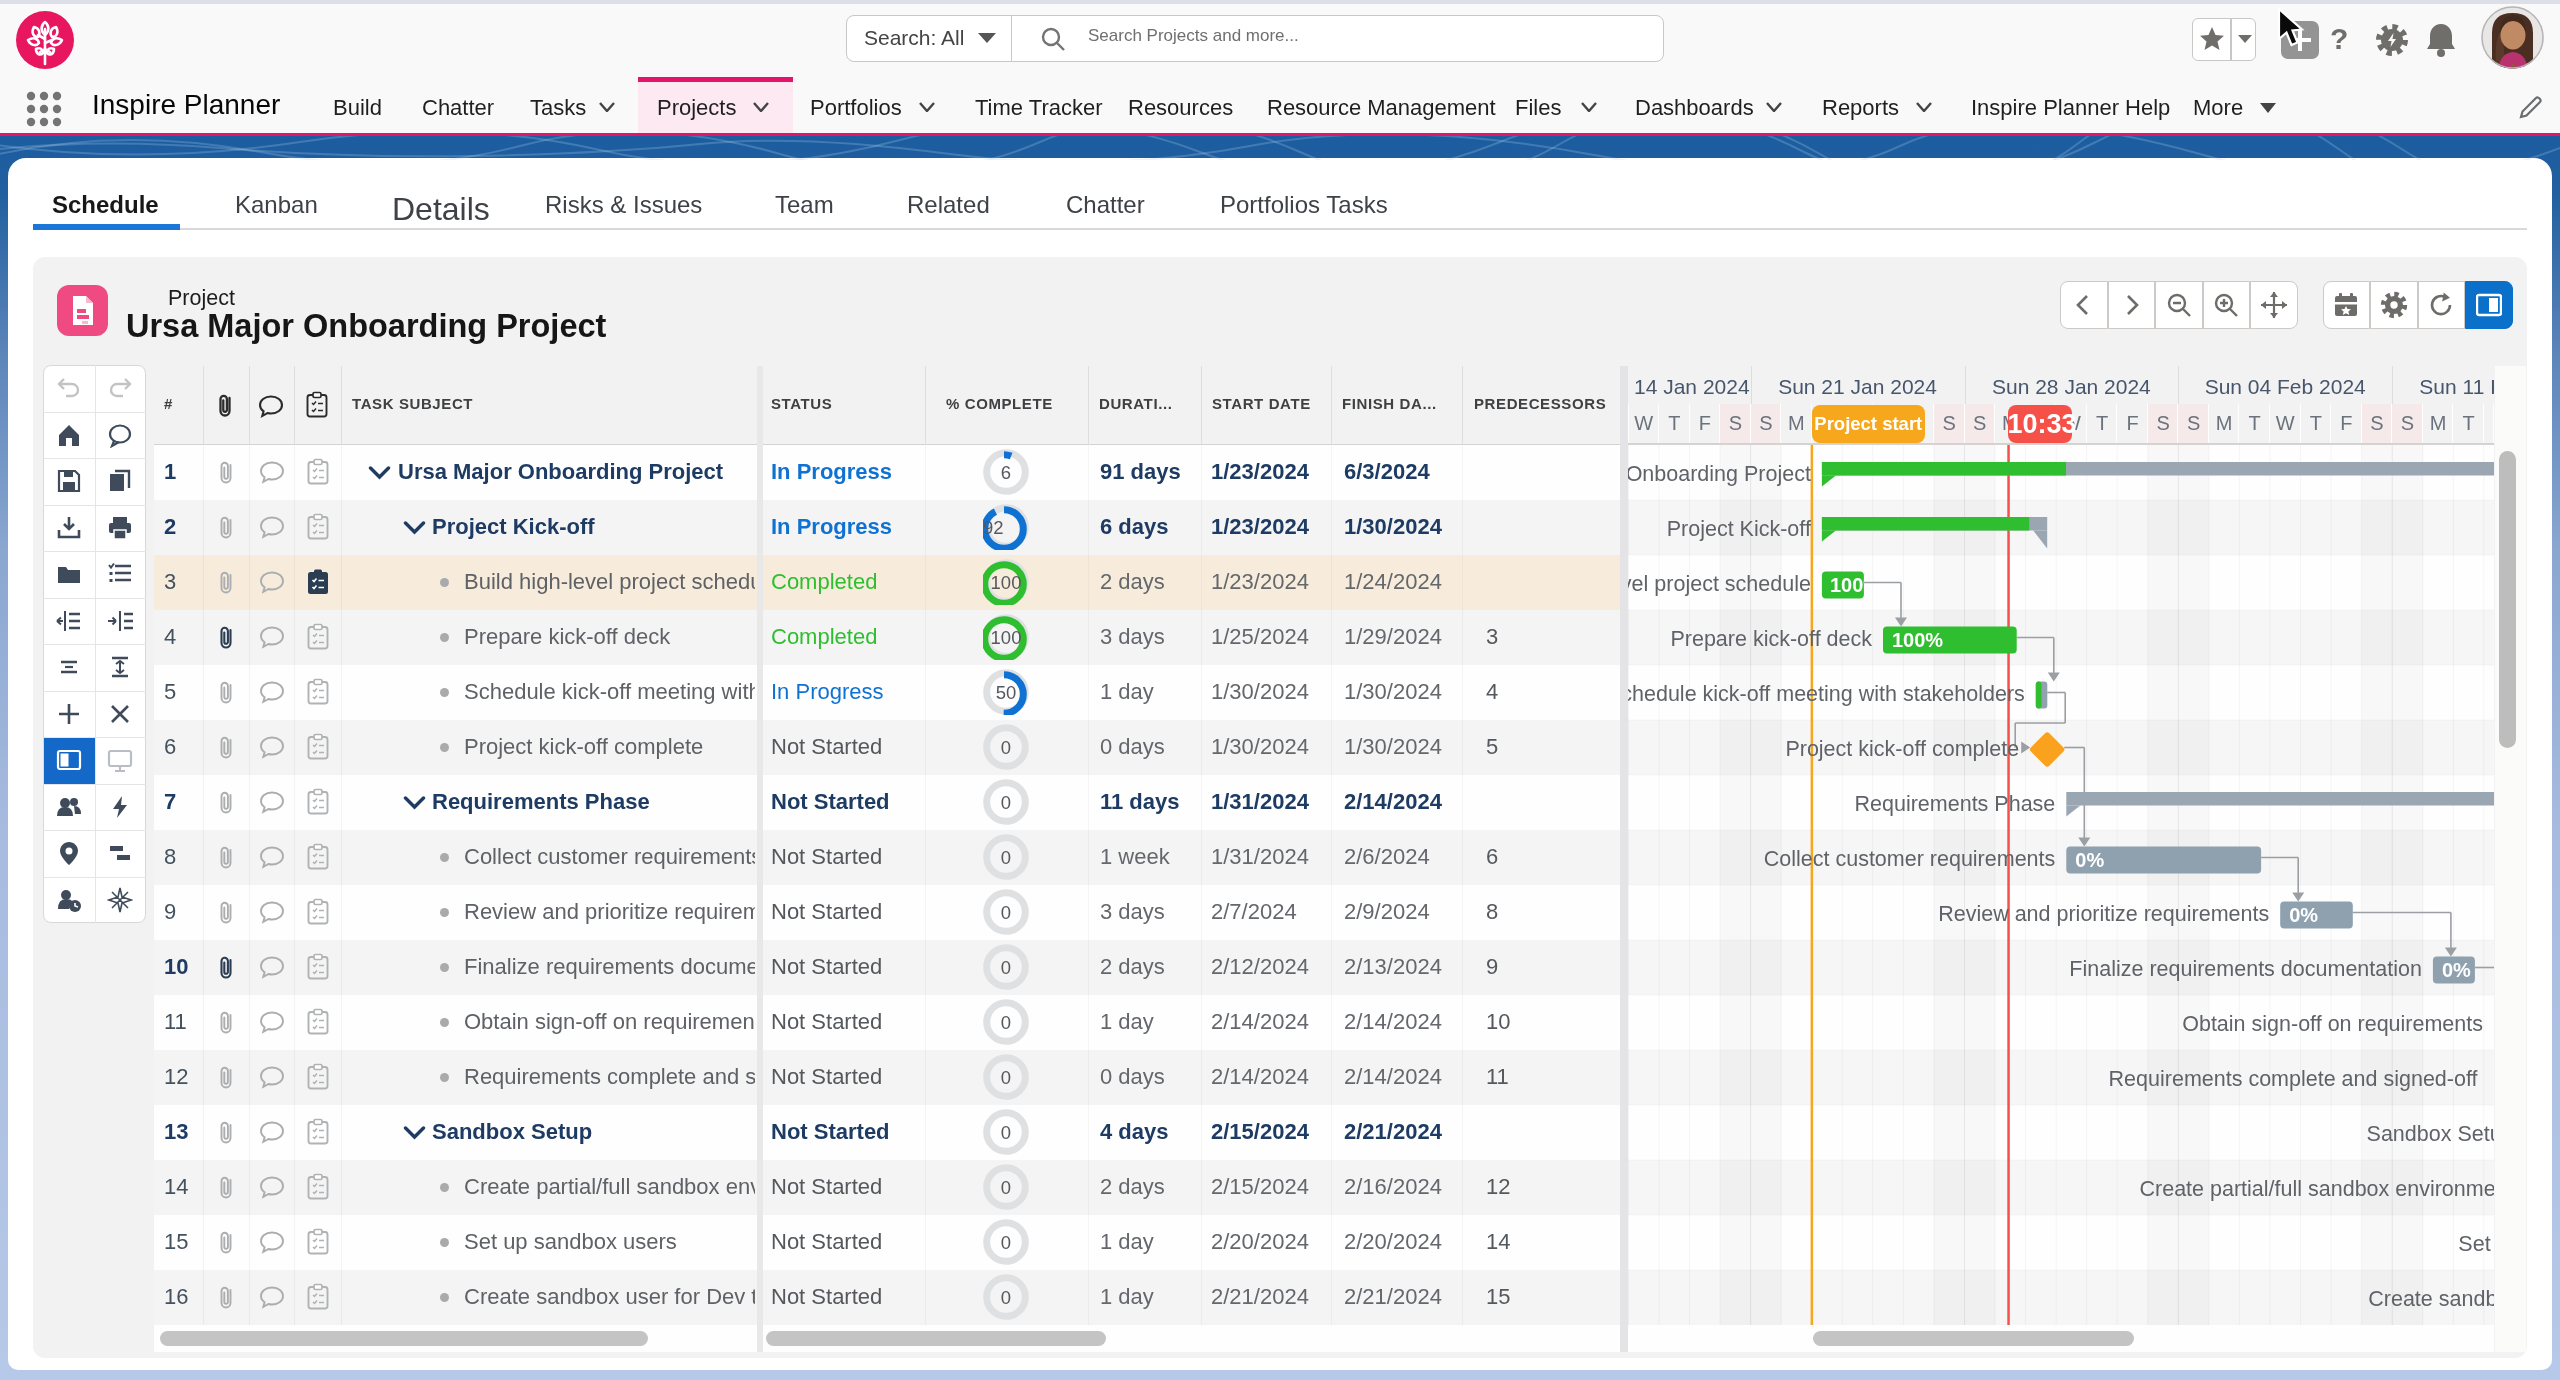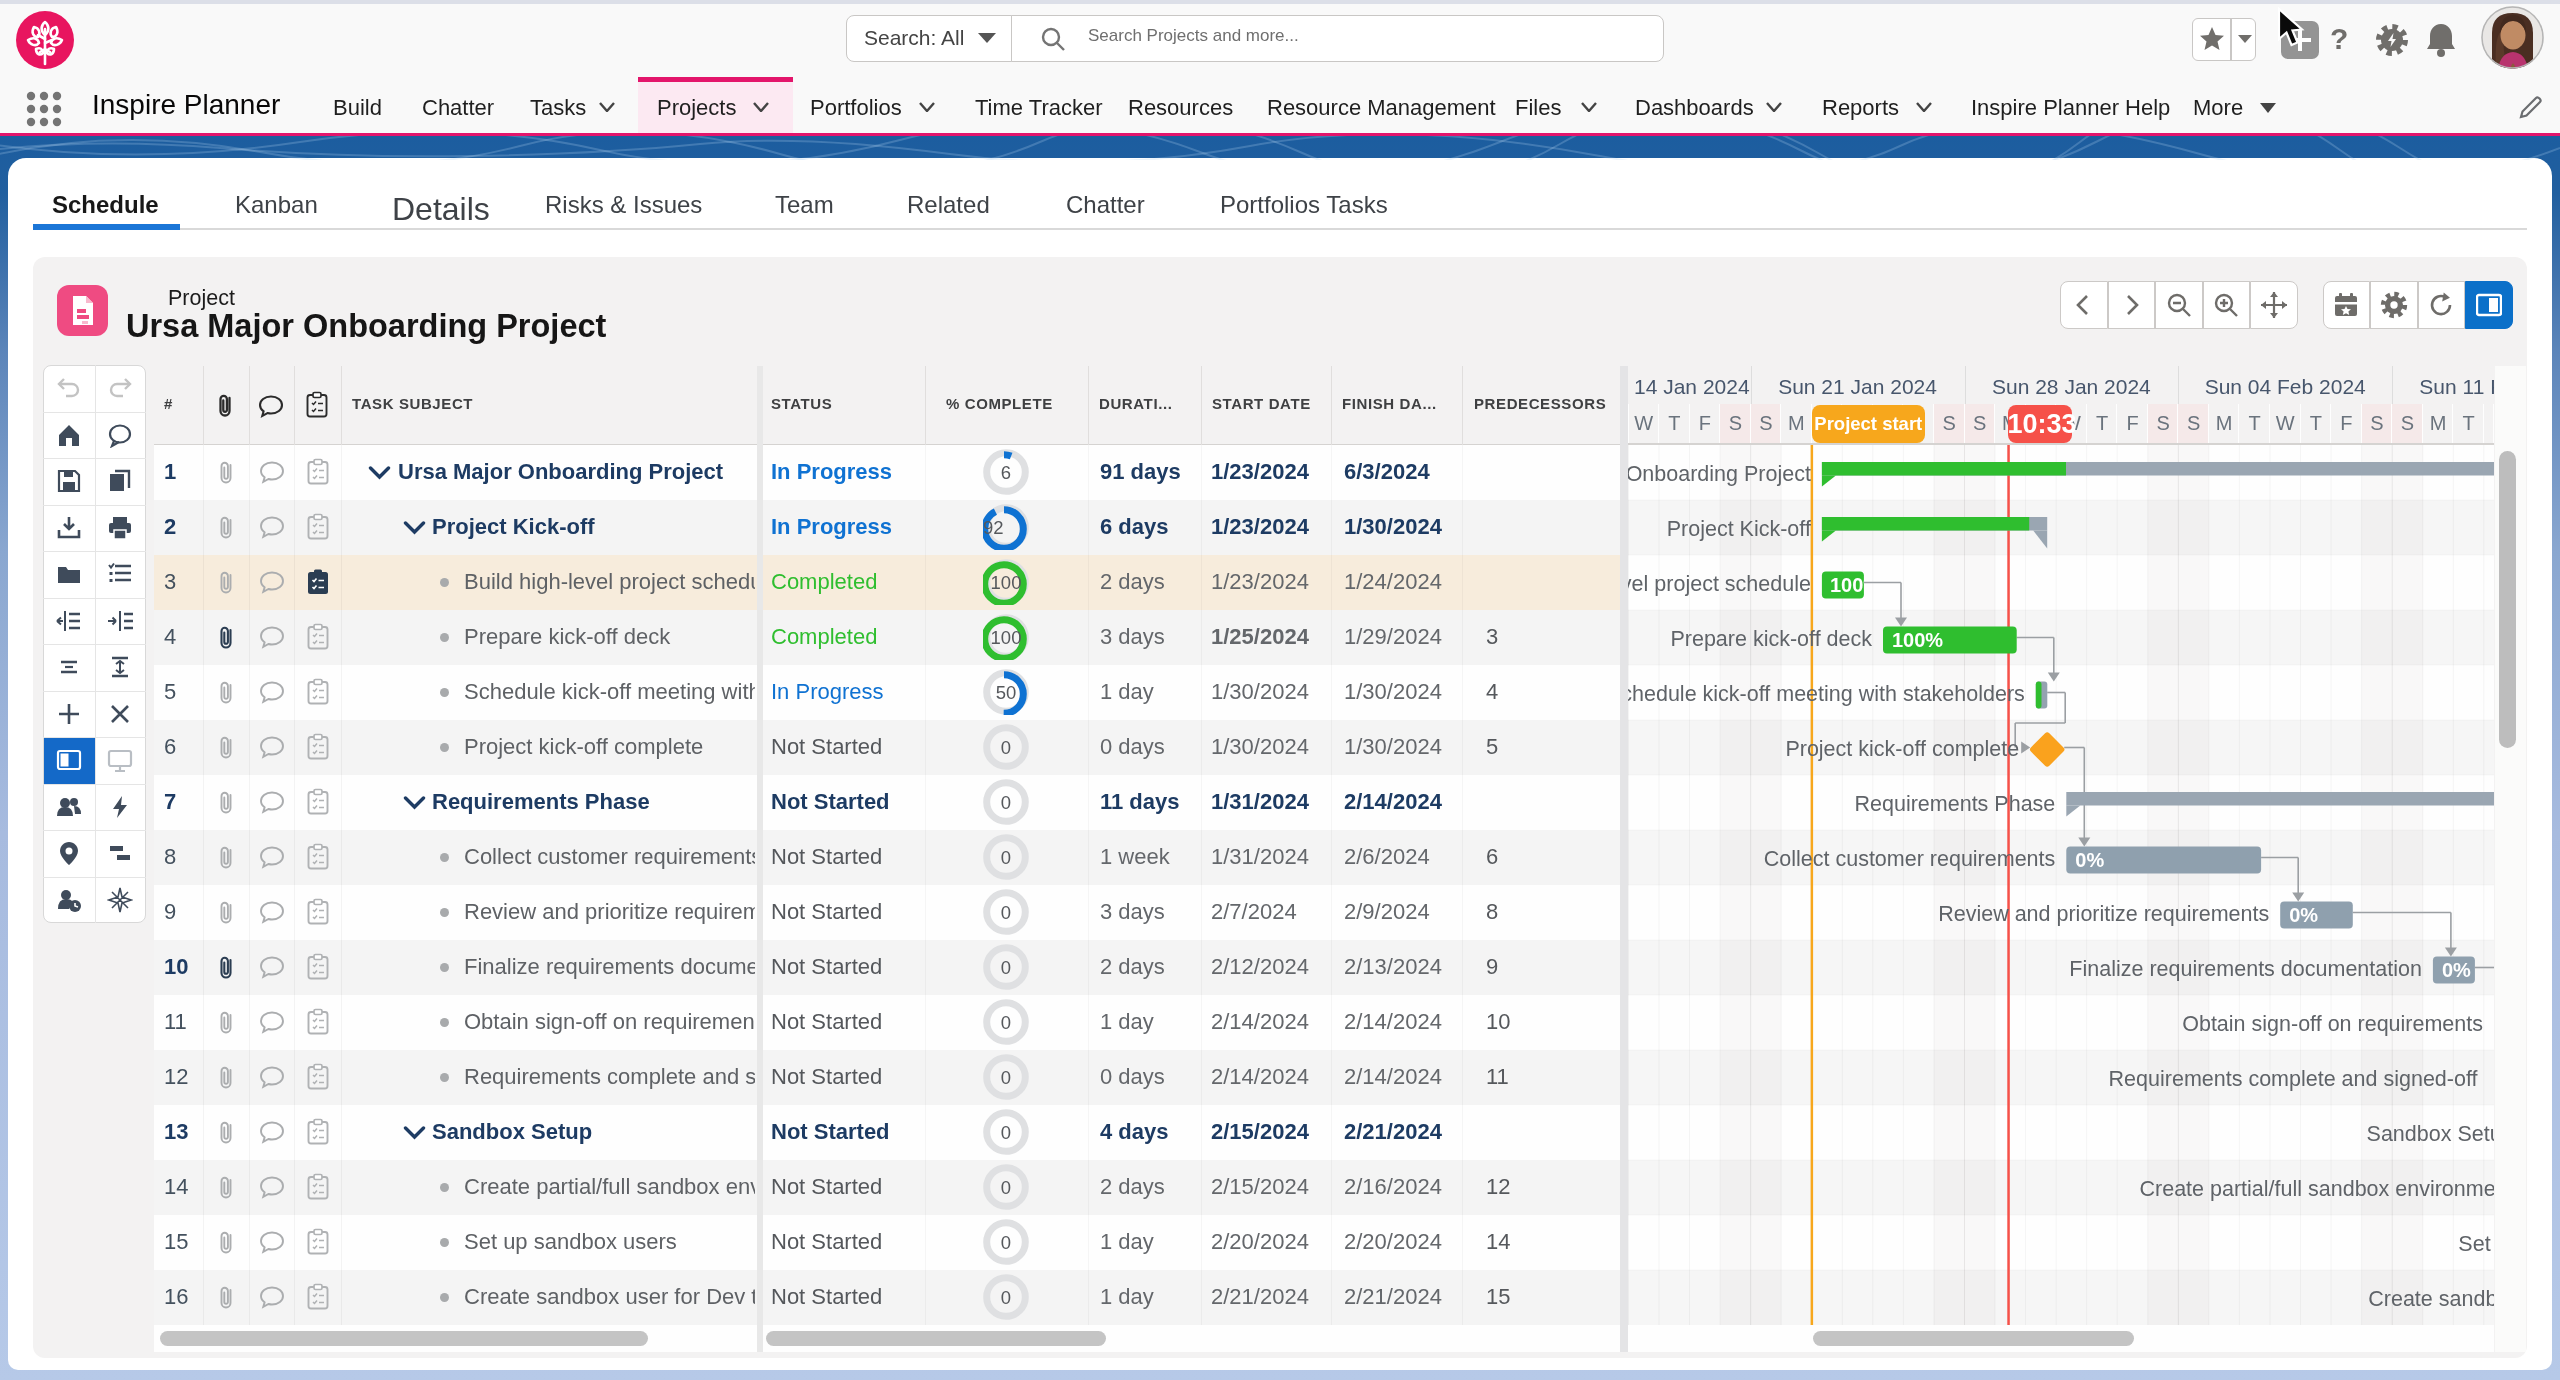--- a/index.html
+++ b/index.html
@@ -583,21 +583,21 @@
     <div class="abs rowtxt" style="left:464px;top:624.0px;width:291px;overflow:hidden;white-space:nowrap;color:#5e6165;">Prepare kick-off deck</div>
     <div class="abs rowtxt" style="left:771px;top:624.0px;font-weight:normal;color:#2fbe2f;">Completed</div>
     <div class="abs" style="left:983px;top:614.0px;">
       <svg width="46" height="46" viewBox="0 0 46 46">
         <circle cx="23" cy="23" r="19.3" fill="none" stroke="#dfe0e2" stroke-width="7"></circle>
         <circle cx="21" cy="21" r="19.3" fill="none" stroke="#2fbe2f" stroke-width="7" stroke-dasharray="121.3 0.0" transform="rotate(-90 23 23)"></circle>
       </svg>
     </div>
     <div class="abs" style="left:983px;top:627.0px;width:46px;text-align:center;font-size:18.5px;color:#55585c;">100</div>
     <div class="abs rowtxt" style="left:1100px;top:624.0px;font-weight:normal;color:#64676b;">3 days</div>
-    <div class="abs rowtxt" style="left:1211px;top:624.0px;font-weight:bold;color:#64676b;">1/25/2024</div>
+    <div class="abs rowtxt" style="left:1211px;top:624.0px;font-weight:normal;color:#64676b;">1/25/2024</div>
     <div class="abs rowtxt" style="left:1344px;top:624.0px;font-weight:normal;color:#64676b;">1/29/2024</div>
     <div class="abs rowtxt" style="left:1486px;top:624.0px;color:#55585c;">3</div>
     <div class="abs rowtxt" style="left:164px;top:679.0px;width:30px;font-weight:normal;color:#44515e;">5</div>
     <div class="abs" style="left:215px;top:679.0px;">
       <svg width="22" height="26" viewBox="0 0 22 26">
         <path d="M15.5 6 L15.5 19 A4.5 4.5 0 0 1 6.5 19 L6.5 7 A3.2 3.2 0 0 1 12.9 7 L12.9 18 A1.8 1.8 0 0 1 9.3 18 L9.3 8.5" fill="none" stroke="#abadaf" stroke-width="1.9" stroke-linecap="round"></path>
       </svg>
     </div>
     <div class="abs" style="left:259px;top:680.0px;">
       <svg width="26" height="24" viewBox="0 0 26 24">

